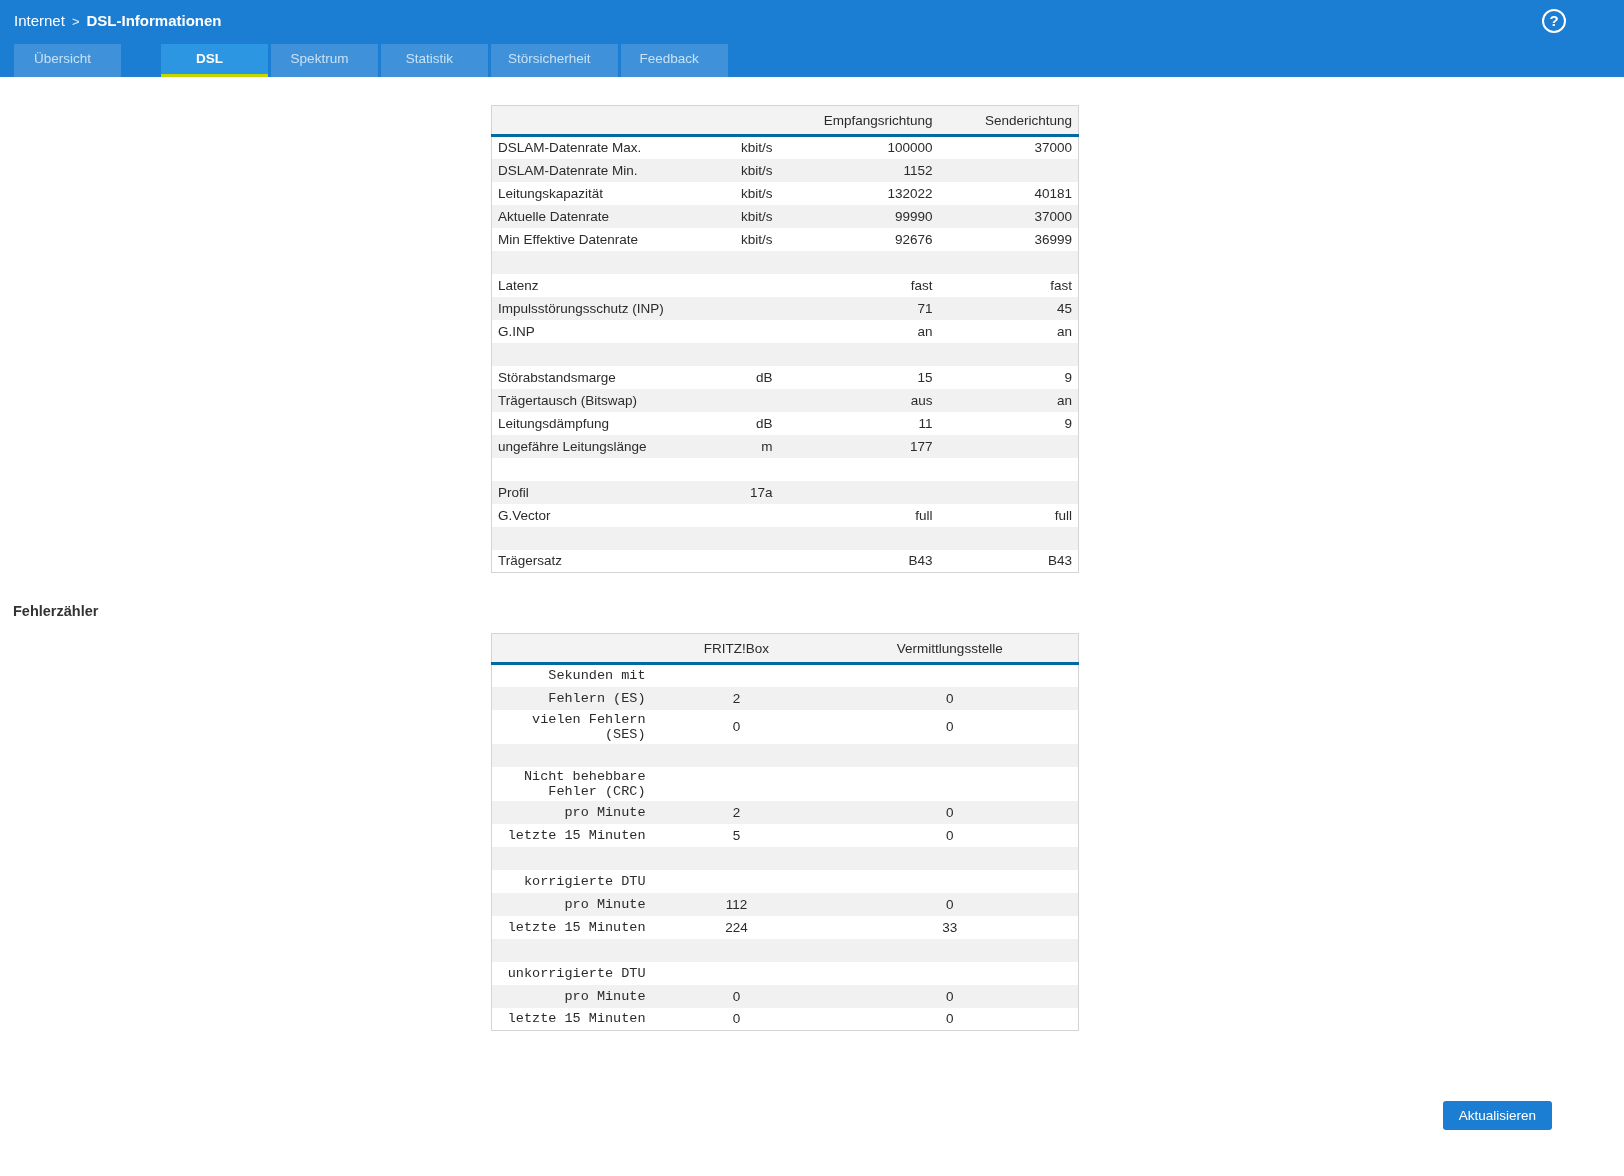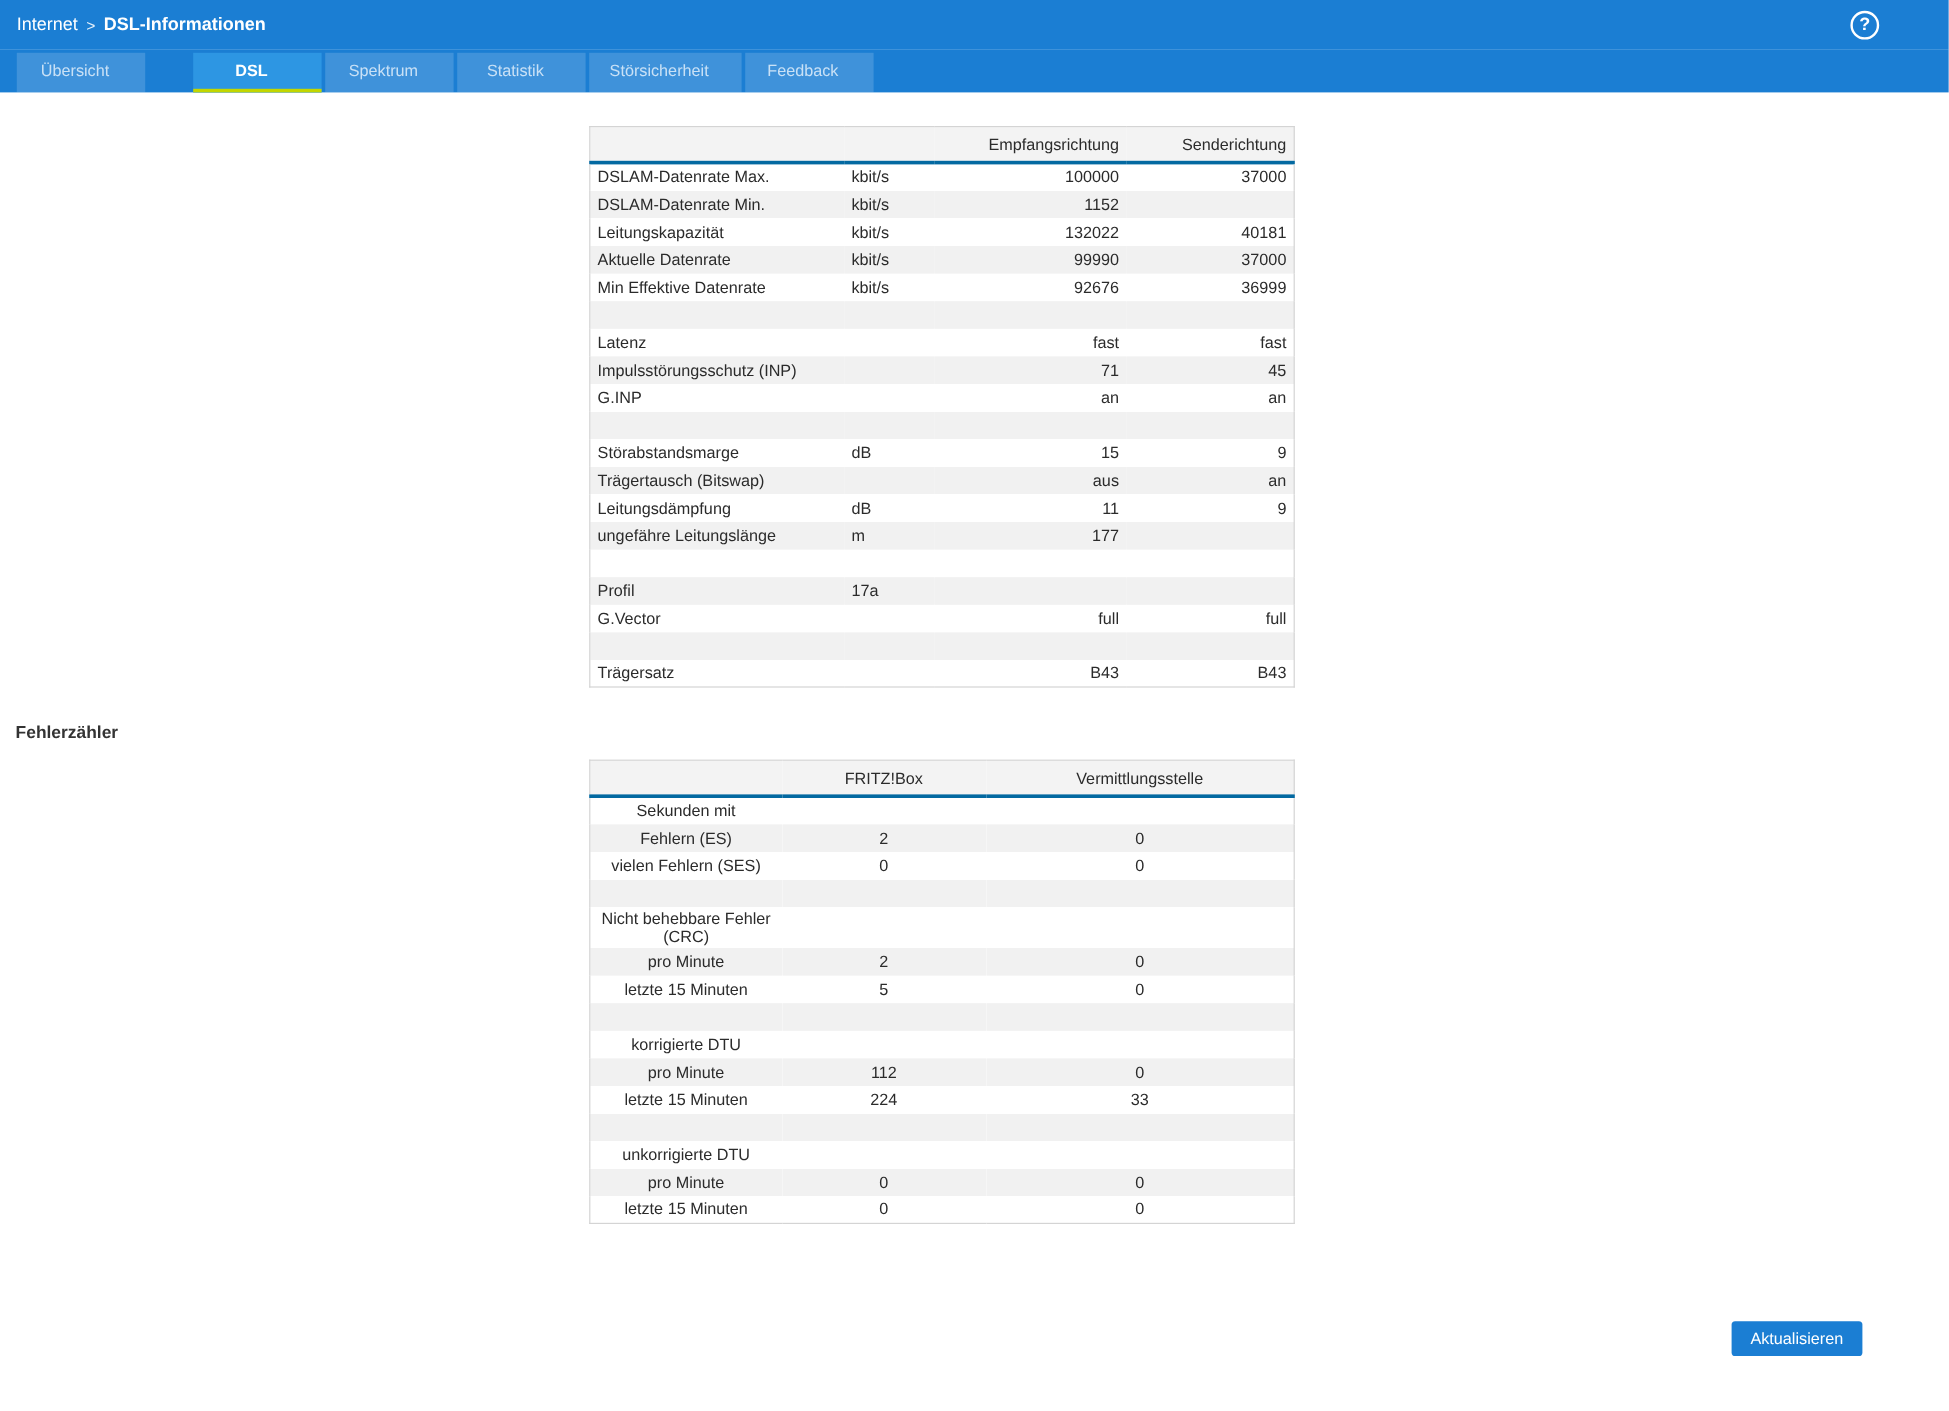--- a/index.html
+++ b/index.html
@@ -94,26 +94,26 @@
   tbody td {
     height: 23px;
     padding: 2px 6px;
     vertical-align: middle;
     overflow: hidden;
   }
   tbody tr:nth-child(even) { background: var(--row-alt, #f1f1f1); }
 
   
   .t-conn th.col-label, .t-conn td.col-label { width: 212px; text-align: left; }
-  .t-conn th.col-unit,  .t-conn td.col-unit  { width: 75px;  text-align: left; }
+  .t-conn th.col-unit,  .t-conn td.col-unit  { width: 75px;  text-align: right; }
   .t-conn th.col-rx,    .t-conn td.col-rx    { width: 160px; text-align: right; }
   .t-conn th.col-tx,    .t-conn td.col-tx    { width: 140px; text-align: right; }
 
   
-  .t-err th.col-label, .t-err td.col-label { width: 160px; text-align: center; }
+  .t-err th.col-label, .t-err td.col-label { width: 160px; text-align: right; font-family: Liberation Mono, monospace; }
   .t-err th.col-fb,    .t-err td.col-fb    { width: 170px; text-align: center; }
   .t-err th.col-vst,   .t-err td.col-vst   { width: 257px; text-align: center; }
 
   
   .refresh-btn {
     position: absolute;
     right: 72px;
     bottom: 46px;
     background: var(--brand-blue, #1b7ed3);
     color: #ffffff;

